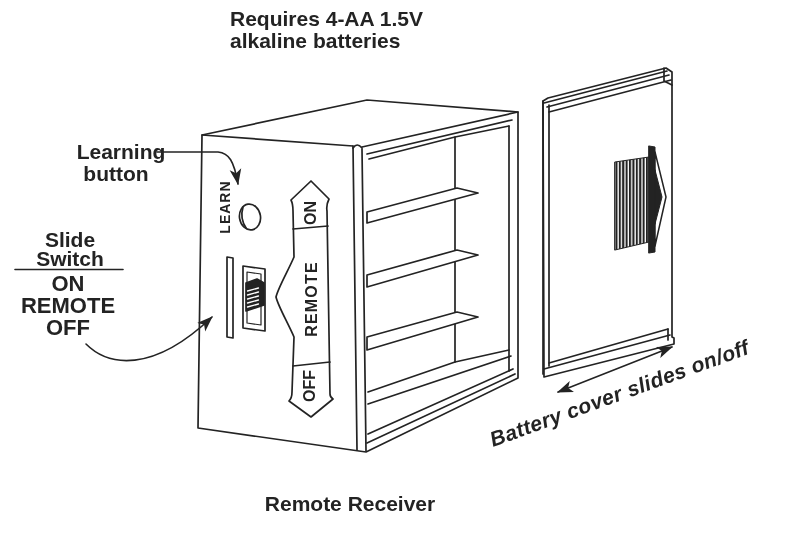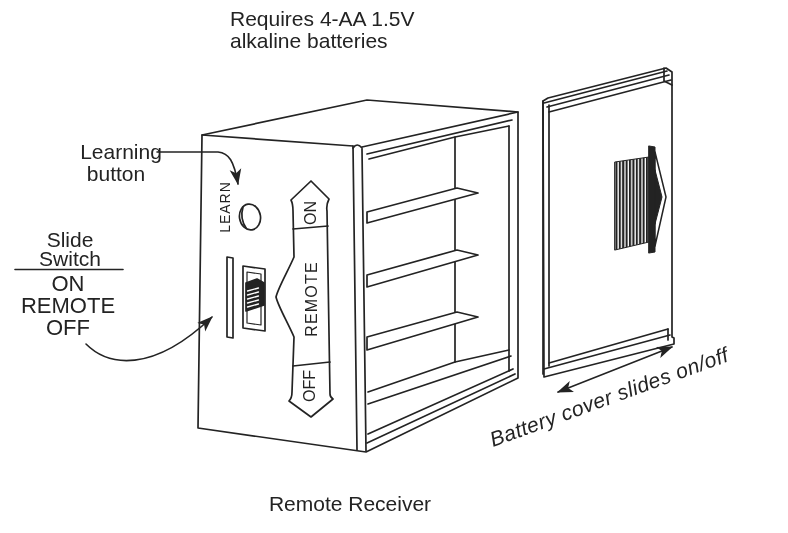--- a/index.html
+++ b/index.html
@@ -1,17 +1,17 @@
 <!DOCTYPE html>
 <html><head>
 <meta charset="utf-8">
 <style>
   html,body{margin:0;padding:0;background:#ffffff;}
   .stage{position:relative;width:788px;height:533px;background:#ffffff;overflow:hidden;
-         font-family:"Liberation Sans", sans-serif;}
+         font-family:"Liberation Sans", sans-serif;font-weight:bold;}
   svg{display:block;}
   svg text{font-family:"Liberation Sans", sans-serif;}
   .cap{font-size:21px;}
   .big{font-size:22px;}
   .italic{font-style:italic;}
 </style>
 </head>
 <body>
 
 <div class="stage">

